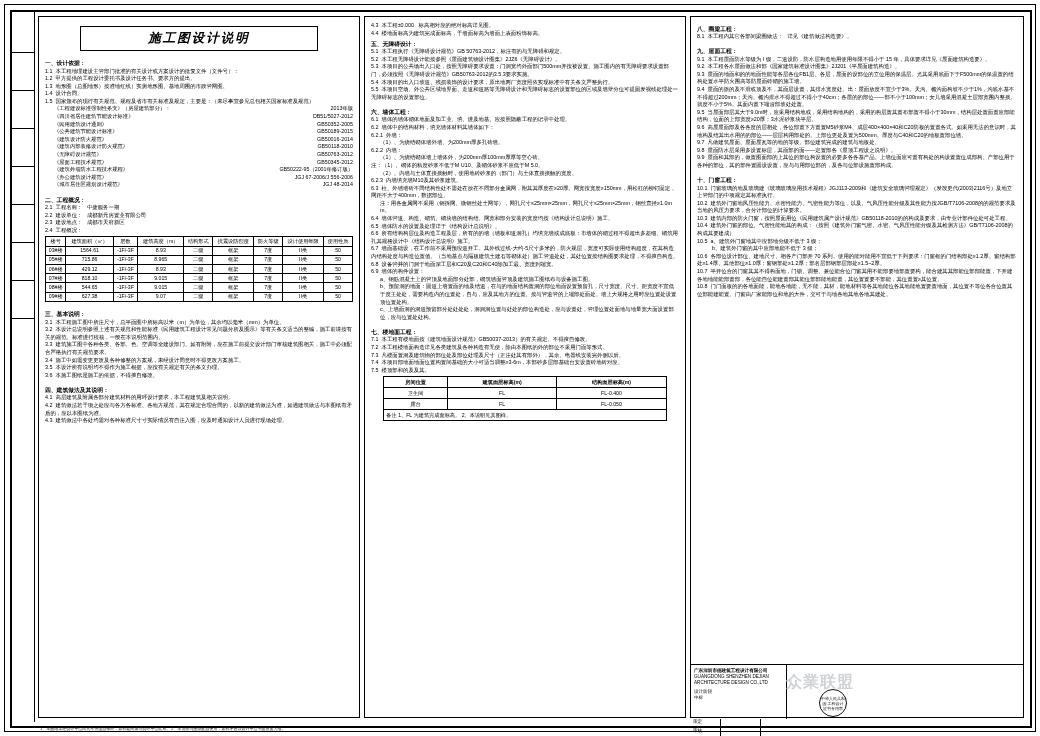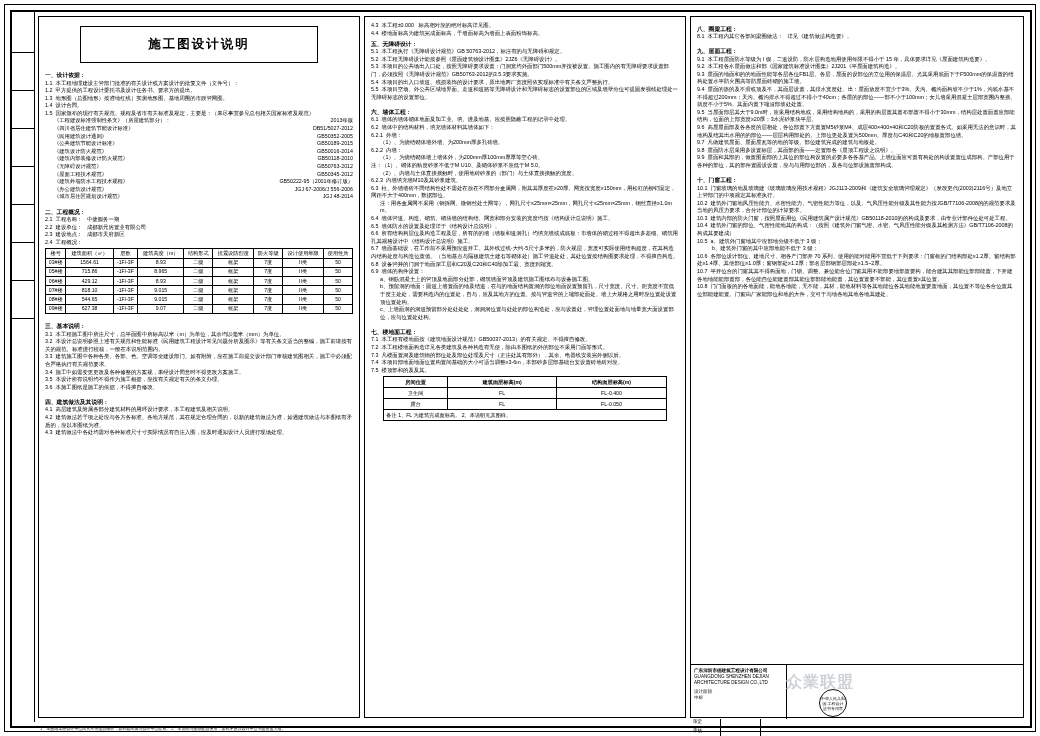--- a/index.html
+++ b/index.html
@@ -10,21 +10,21 @@
   .border-inner{position:absolute;left:10px;top:10px;width:1018px;height:714px;border:2px solid #000;}
   
   .bind{position:absolute;left:12px;top:12px;width:22px;height:710px;border-right:1px solid #000;}
   .bind i{position:absolute;left:0;width:22px;height:0;border-top:1px solid #000;display:block;}
   
   .col{position:absolute;top:16px;border:1px solid #000;background:#fff;box-sizing:border-box;}
   .col1{left:38px;width:322px;height:702px;}
   .col2{left:364px;width:322px;height:702px;}
   .col3{left:690px;width:334px;height:702px;}
   .pad{padding:5px 6px;box-sizing:border-box;height:100%;overflow:hidden;}
-  .title-box{margin:4px auto 8px auto;width:236px;border:1px solid #000;text-align:center;font-size:12.5px;font-weight:bold;letter-spacing:2px;padding:9px 0;}
+  .title-box{margin:4px auto 8px auto;width:236px;border:1px solid #000;text-align:center;font-size:12.5px;font-weight:bold;letter-spacing:2px;padding:3px 0;font-style:italic;}
   .ln{font-size:5.4px;line-height:7.6px;white-space:pre-wrap;word-break:break-all;margin:0;}
   .h{font-size:5.8px;line-height:8px;font-weight:bold;margin:2.5px 0 0.5px 0;}
   .sp{height:4px;}
   .ind{padding-left:9px;}
   
   table{border-collapse:collapse;font-size:5.2px;width:100%;margin:2px 0 2px 0;}
   table.t1 td,table.t1 th{border:1px solid #000;padding:0.6px 1px;line-height:7px;}
   table.t1 th{font-weight:normal;}
   .tc{text-align:center;}
   

